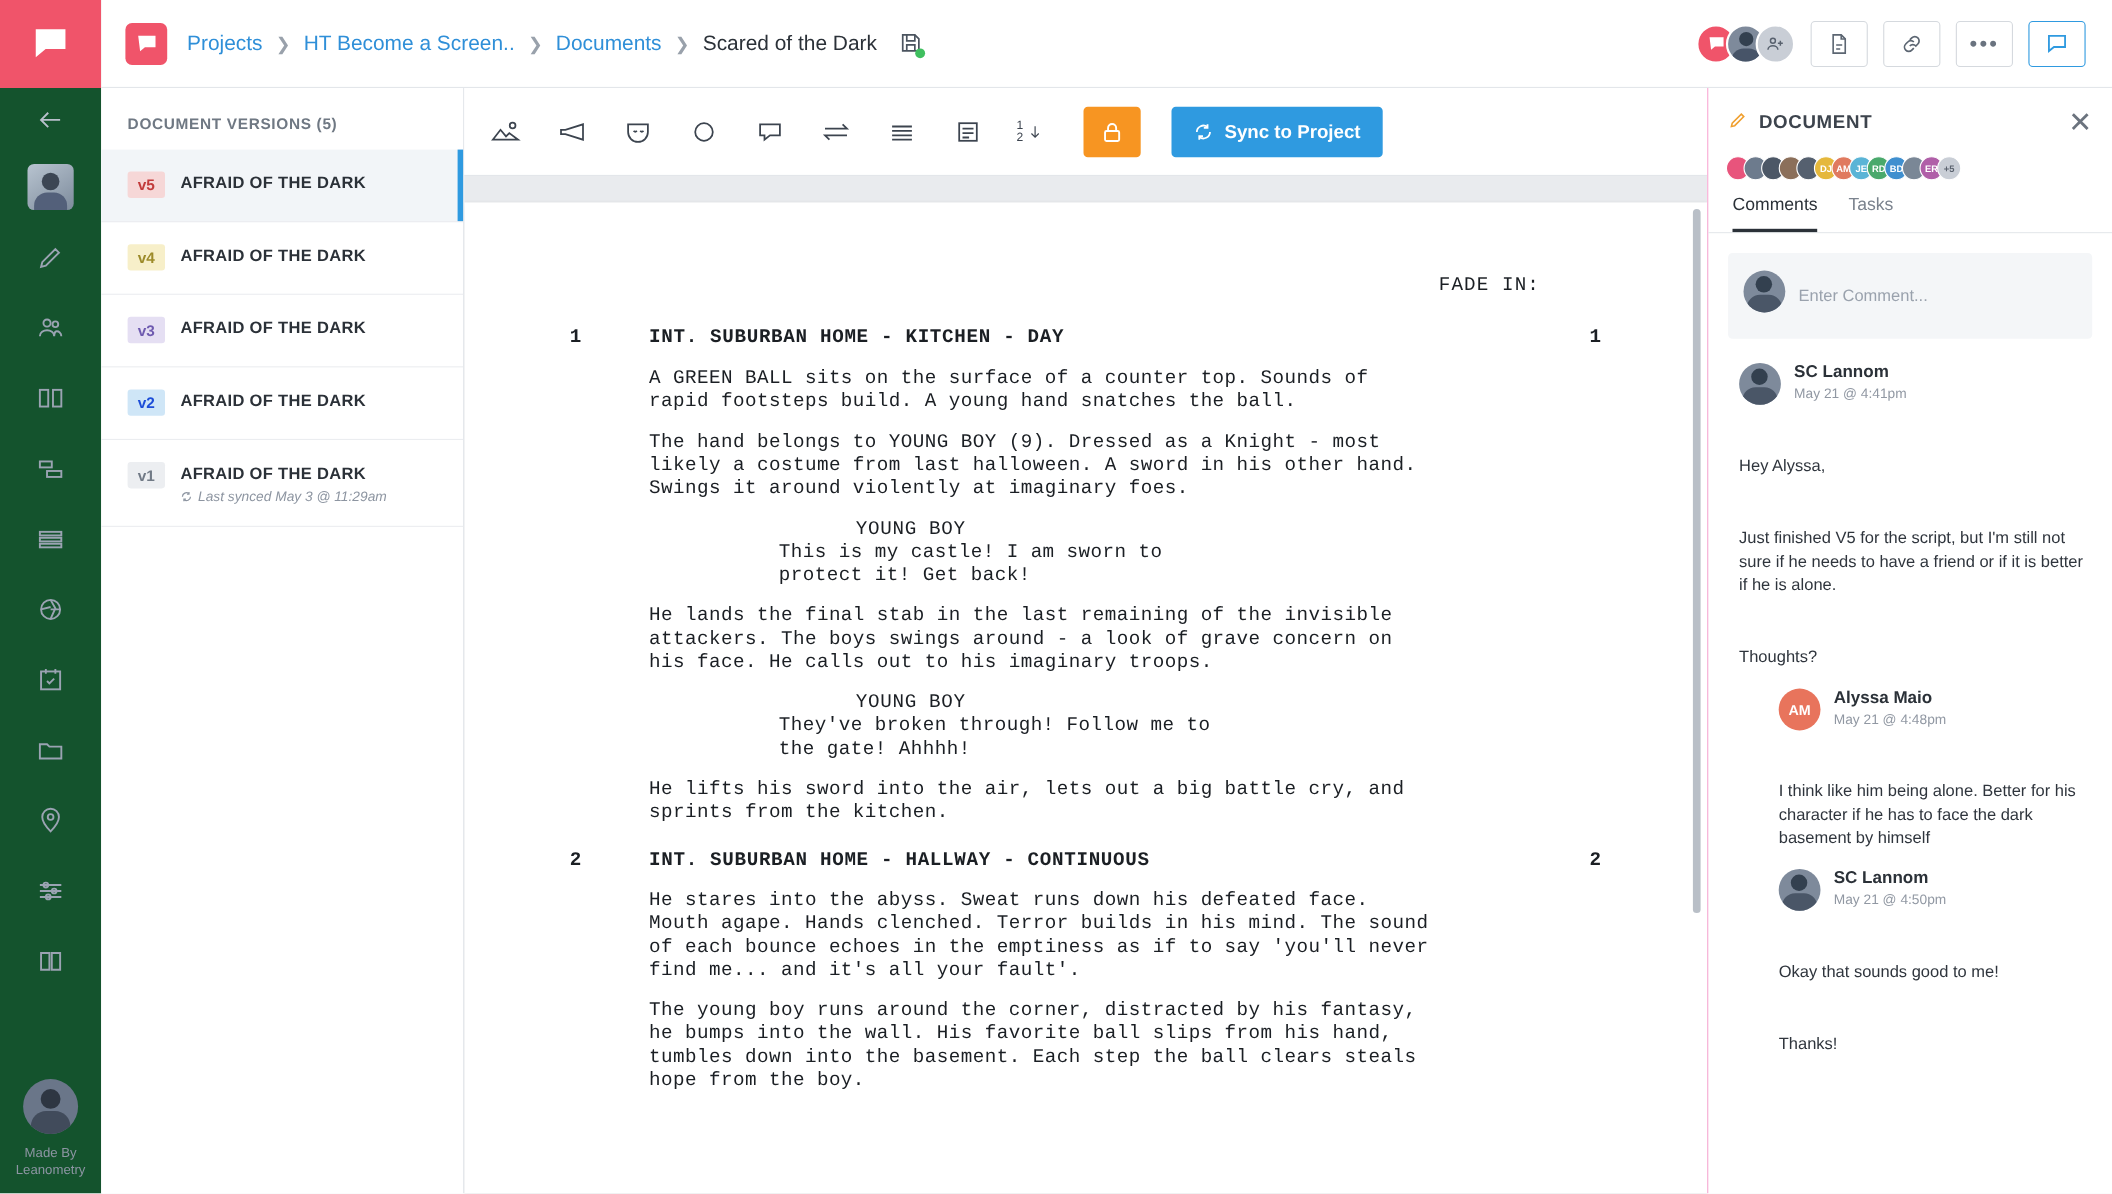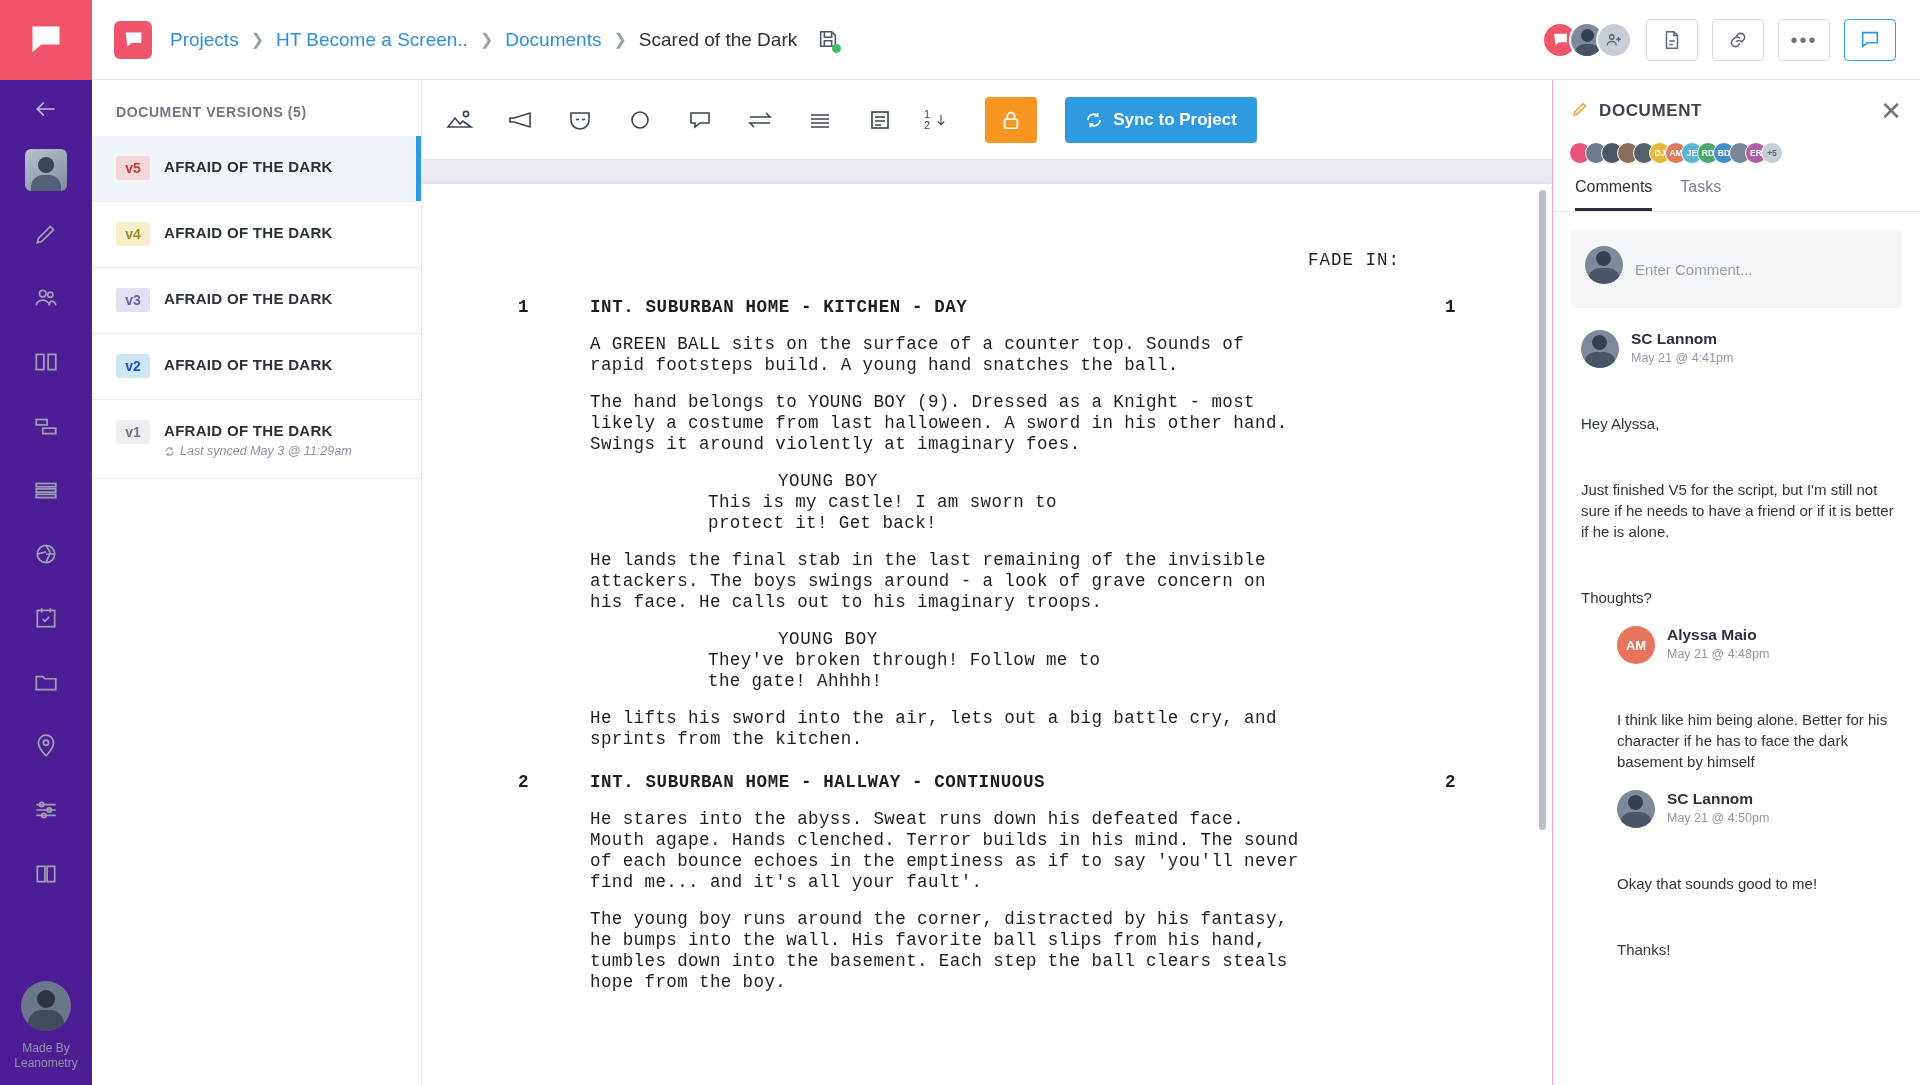--- a/index.html
+++ b/index.html
@@ -7,21 +7,21 @@
     width: 1920px; height: 1085px;
     font-family: "Liberation Sans", sans-serif;
     background: #ffffff;
     overflow: hidden;
   }
   .app { position: relative; width: 1920px; height: 1085px; display: flex; }
 
   
   .rail {
     width: 92px; height: 1085px;
-    background: #4c1d95;
+    background: #14532d;
     display: flex; flex-direction: column; align-items: center;
     flex: none;
   }
   .rail-logo {
     width: 92px; height: 80px; background: #f0546a;
     display: flex; align-items: center; justify-content: center;
   }
   .rail-logo svg { width: 36px; height: 36px; }
   .rail-back {
     width: 92px; height: 58px; display: flex; align-items: center; justify-content: center;

